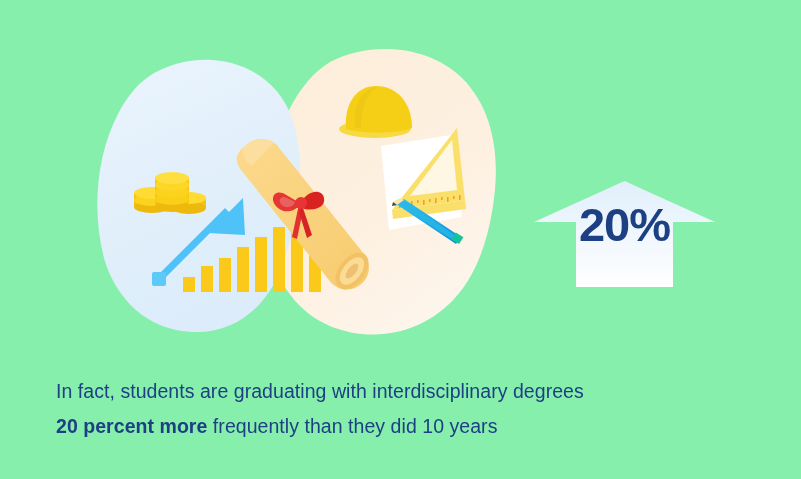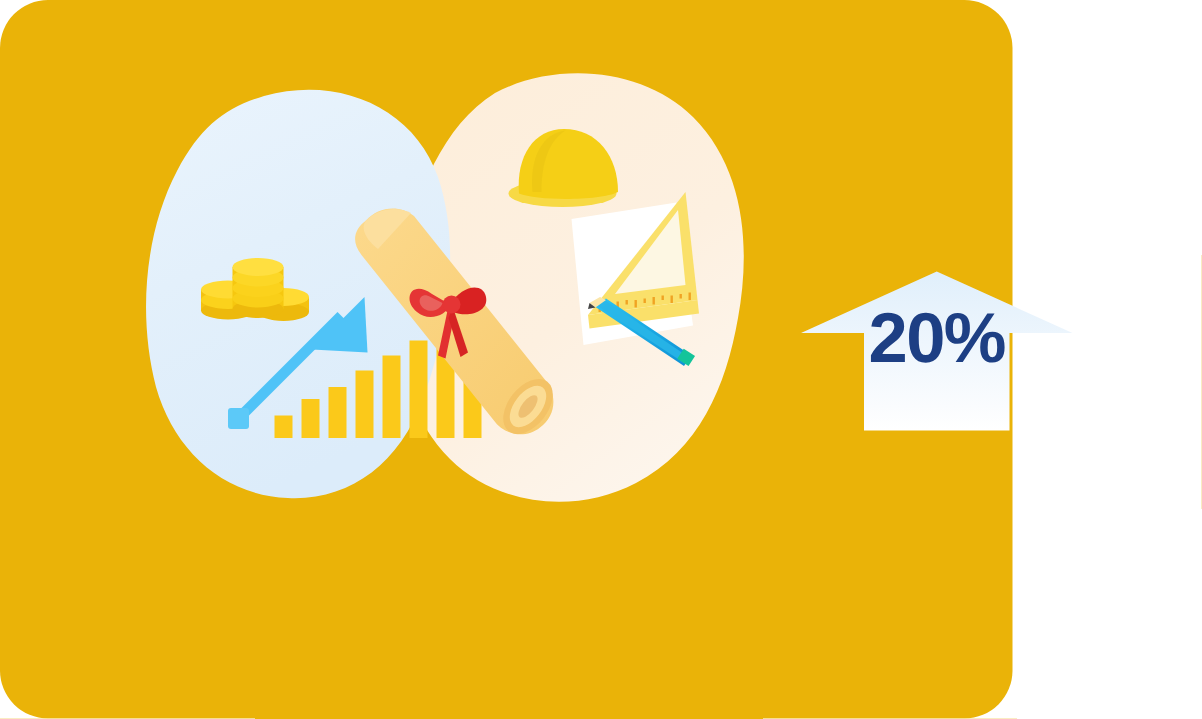--- a/index.html
+++ b/index.html
@@ -12,24 +12,23 @@
     height: 479px;
     position: relative;
     overflow: hidden;
     font-family: "Liberation Sans", sans-serif;
     -webkit-font-smoothing: antialiased;
   }
 
   #stage {
     position: absolute;
     left: 0; top: 0;
-    width: 675px;
+    width: 801px;
     height: 479px;
-    background: #eab308;
-    border-radius: 32px;
+    background: #86efac;
   }
 
   
   #illustration {
     position: absolute;
     left: 0;
     top: 0;
     width: 801px;
     height: 350px;
   }
@@ -249,14 +248,18 @@
           <stop offset="45%" stop-color="#eef6fd"></stop>
           <stop offset="85%" stop-color="#fafcfe"></stop>
           <stop offset="100%" stop-color="#ffffff"></stop>
         </linearGradient>
       </defs>
       <path d="M97.5 6 L188 47 L146 47 L146 112 L49 112 L49 47 L7 47 Z" fill="url(#arrowGrad)"></path>
     </svg>
     <div id="stat-value">20%</div>
   </div>
 
+  <div id="caption">
+    <span class="line">In fact, students are graduating with interdisciplinary degrees</span>
+    <span class="line"><span class="strong">20 percent more</span><span> frequently than they did 10 years</span></span>
+  </div>
 
 </div>
 
 </body></html>

